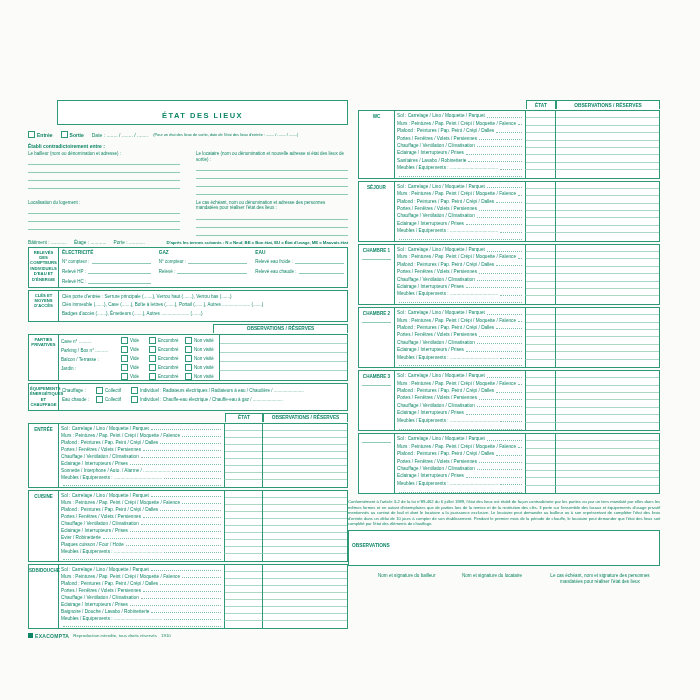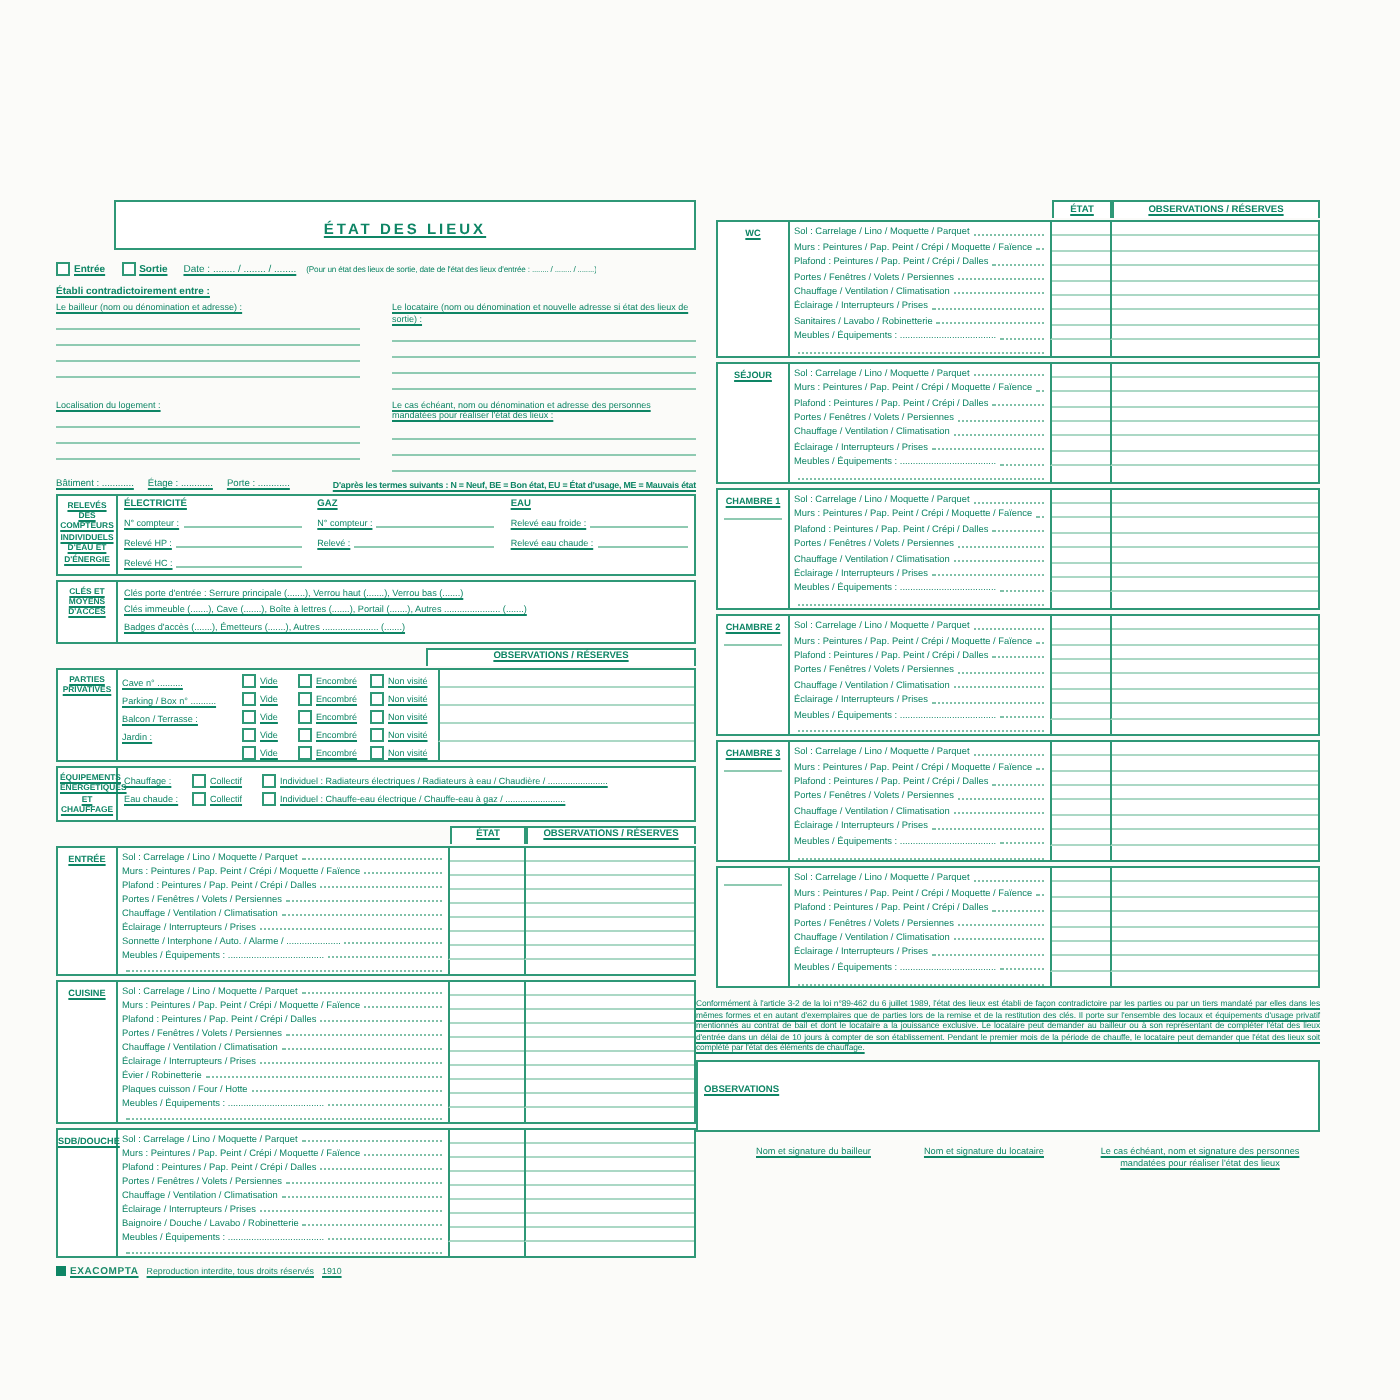--- a/index.html
+++ b/index.html
@@ -3,21 +3,21 @@
 <meta charset="utf-8">
 <style>
   html,body{margin:0;padding:0;}
   body{
     width:700px;height:700px;position:relative;overflow:hidden;
     background:#fbfbf9;
     font-family:"Liberation Sans", sans-serif;
     color:#0e8565;
     -webkit-font-smoothing:antialiased;
   }
-  .sheet{position:absolute;left:28px;top:100px;display:flex;text-decoration:underline;}
+  .sheet{position:absolute;left:28px;top:100px;display:flex;}
   .page{position:relative;}
   .page.left{width:320px;}
   .page.right{width:312px;}
 
   
   .cb{width:5px;height:5px;border:1px solid #2f9877;display:inline-block;background:#fff;flex:none;margin-right:2px;vertical-align:middle;}
   .wline{border-bottom:1px solid #8fcab2;height:6.5px;}
   .box{border:1px solid #2f9877;display:grid;grid-template-columns:30px 1fr;margin-top:2px;background:#fff;}
   .side-label{border-right:1px solid #2f9877;font-size:4.2px;font-weight:bold;text-align:center;padding:2px 1px;line-height:1.3;text-transform:uppercase;}
 

